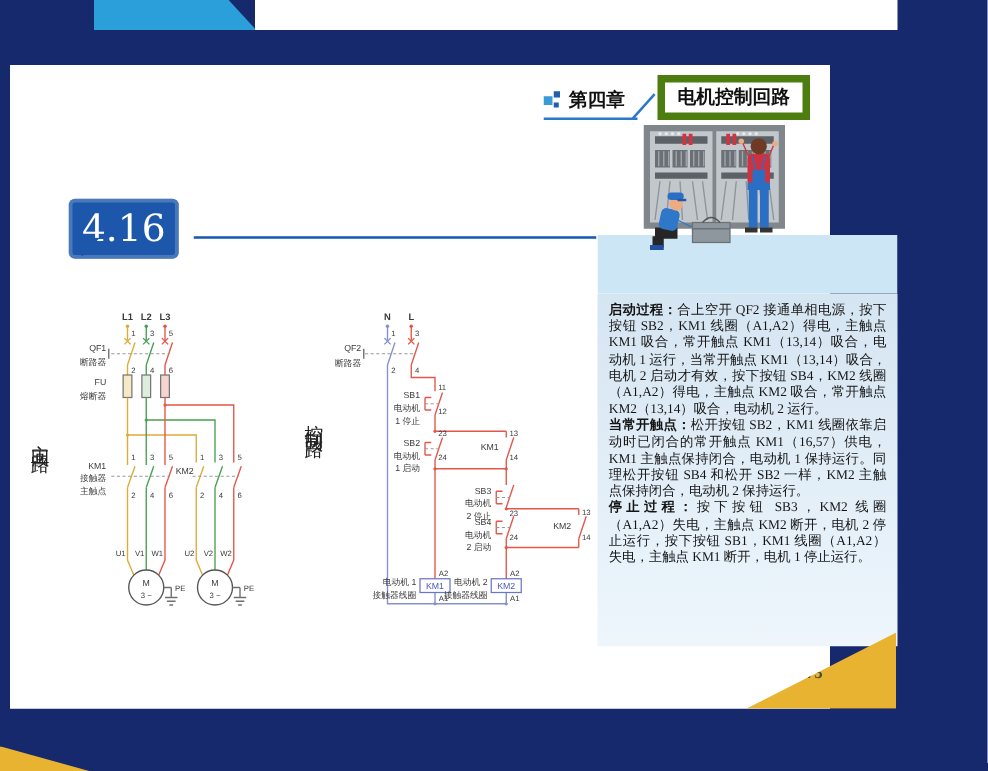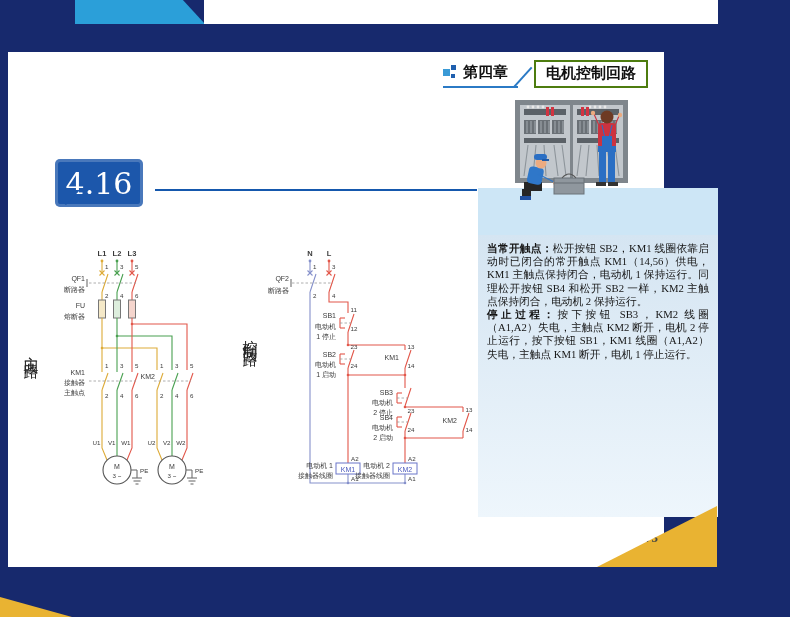--- a/index.html
+++ b/index.html
@@ -16,21 +16,21 @@
   .chapter{position:absolute;top:8px;right:16px;display:flex;align-items:flex-end;}
   .chap-left{display:flex;align-items:center;border-bottom:2px solid #2b7ac5;padding:0 10px 4px 0;}
   .chap-icon{position:relative;width:15px;height:15px;margin-right:5px;}
   .chap-icon i{position:absolute;display:block;}
   .chap-icon i:nth-child(1){left:0;top:4px;width:7px;height:7px;background:#3a9ad6;}
   .chap-icon i:nth-child(2){left:8px;top:0;width:5px;height:5px;background:#1f5fae;}
   .chap-icon i:nth-child(3){left:8px;top:9px;width:4px;height:4px;background:#1f5fae;}
   .chap-name{font-weight:700;font-size:15px;color:#111;}
   .chap-slash{width:26px;height:2px;background:#2b7ac5;transform:rotate(-48deg);
               margin:0 -2px 10px -8px;}
-  .chap-box{border:2px solid #4d7c0f;padding:2px 10px 3px;font-weight:700;font-size:15px;color:#111;}
+  .chap-box{border:6px solid #4d7c0f;padding:2px 10px 3px;font-weight:700;font-size:15px;color:#111;}
 
   
   .badge{position:absolute;left:47px;top:91px;width:88px;height:48px;background:#1c57ab;
          border-radius:5px;box-shadow:inset 0 0 0 3px rgba(255,255,255,.20);
          color:#fff;font-family:"DejaVu Serif",serif;font-size:30px;
          display:flex;align-items:center;justify-content:center;margin-top:16px;}
   .badge-tail{position:absolute;left:52px;top:138px;width:20px;height:15px;background:#1c57ab;
               clip-path:polygon(0 0,100% 0,30% 100%,0 70%);}
   .title{position:absolute;left:147px;top:104px;margin:0;font-size:23px;font-weight:700;
          color:#1558ad;letter-spacing:1.5px;}
@@ -170,21 +170,22 @@
       <rect x="64" y="69" width="7" height="2" fill="#1f5aa8"></rect>
     </g>
     <g>
       <rect x="76" y="88" width="30" height="16" fill="#8f979e" stroke="#6a7278"></rect>
       <line x1="76" y1="93" x2="106" y2="93" stroke="#6a7278"></line>
       <path d="M84,88 Q91,80 98,88" stroke="#555" stroke-width="1.5" fill="none"></path>
     </g>
   </svg>
 
   <div class="infobox">
-    <p><b>当常开触点：</b><span>松开按钮 SB2，KM1 线圈依靠启动时已闭合的常开触点 KM1（14,56）供电，KM1 主触点保持闭合，电动机 1 保持运行。同理松开按钮 SB4 和松开 SB2 一样，KM2 主触点保持闭合，电动机 2 保持运行。</span></p>
+    <p><b>启动过程：</b><span>合上空开 QF2 接通单相电源，按下按钮 SB2，KM1 线圈（A1,A2）得电，主触点 KM1 吸合，常开触点 KM1（13,14）吸合，电动机 1 运行，当常开触点 KM1（13,14）吸合，电机 2 启动才有效，按下按钮 SB4，KM2 线圈（A1,A2）得电，主触点 KM2 吸合，常开触点 KM2（13,14）吸合，电动机 2 运行。</span></p>
+    <p><b>当常开触点：</b><span>松开按钮 SB2，KM1 线圈依靠启动时已闭合的常开触点 KM1（16,57）供电，KM1 主触点保持闭合，电动机 1 保持运行。同理松开按钮 SB4 和松开 SB2 一样，KM2 主触点保持闭合，电动机 2 保持运行。</span></p>
     <p><b>停止过程：</b><span>按下按钮 SB3，KM2 线圈（A1,A2）失电，主触点 KM2 断开，电机 2 停止运行，按下按钮 SB1，KM1 线圈（A1,A2）失电，主触点 KM1 断开，电机 1 停止运行。</span></p>
   </div>
 
   <svg class="circuit" width="460" height="266" viewBox="0 0 460 266">
 
     <g>
       <g>
         <text class="t75 mid" x="87" y="8">L1</text>
         <text class="t75 mid" x="102" y="8">L2</text>
         <text class="t75 mid" x="117" y="8">L3</text>

